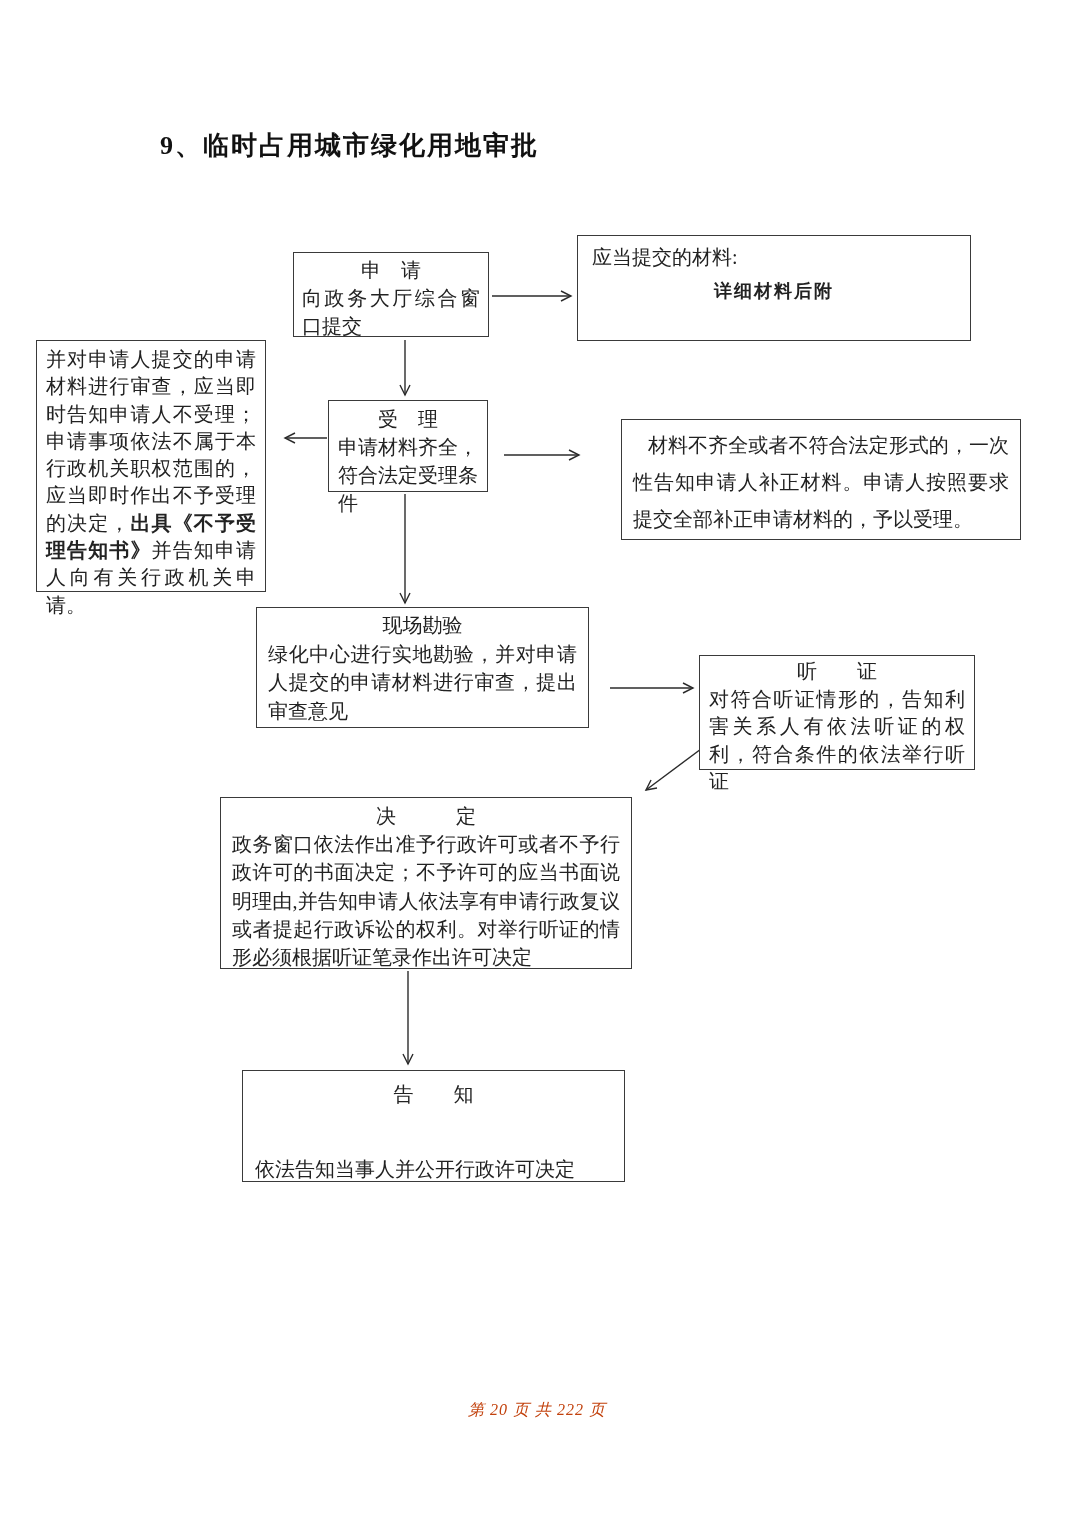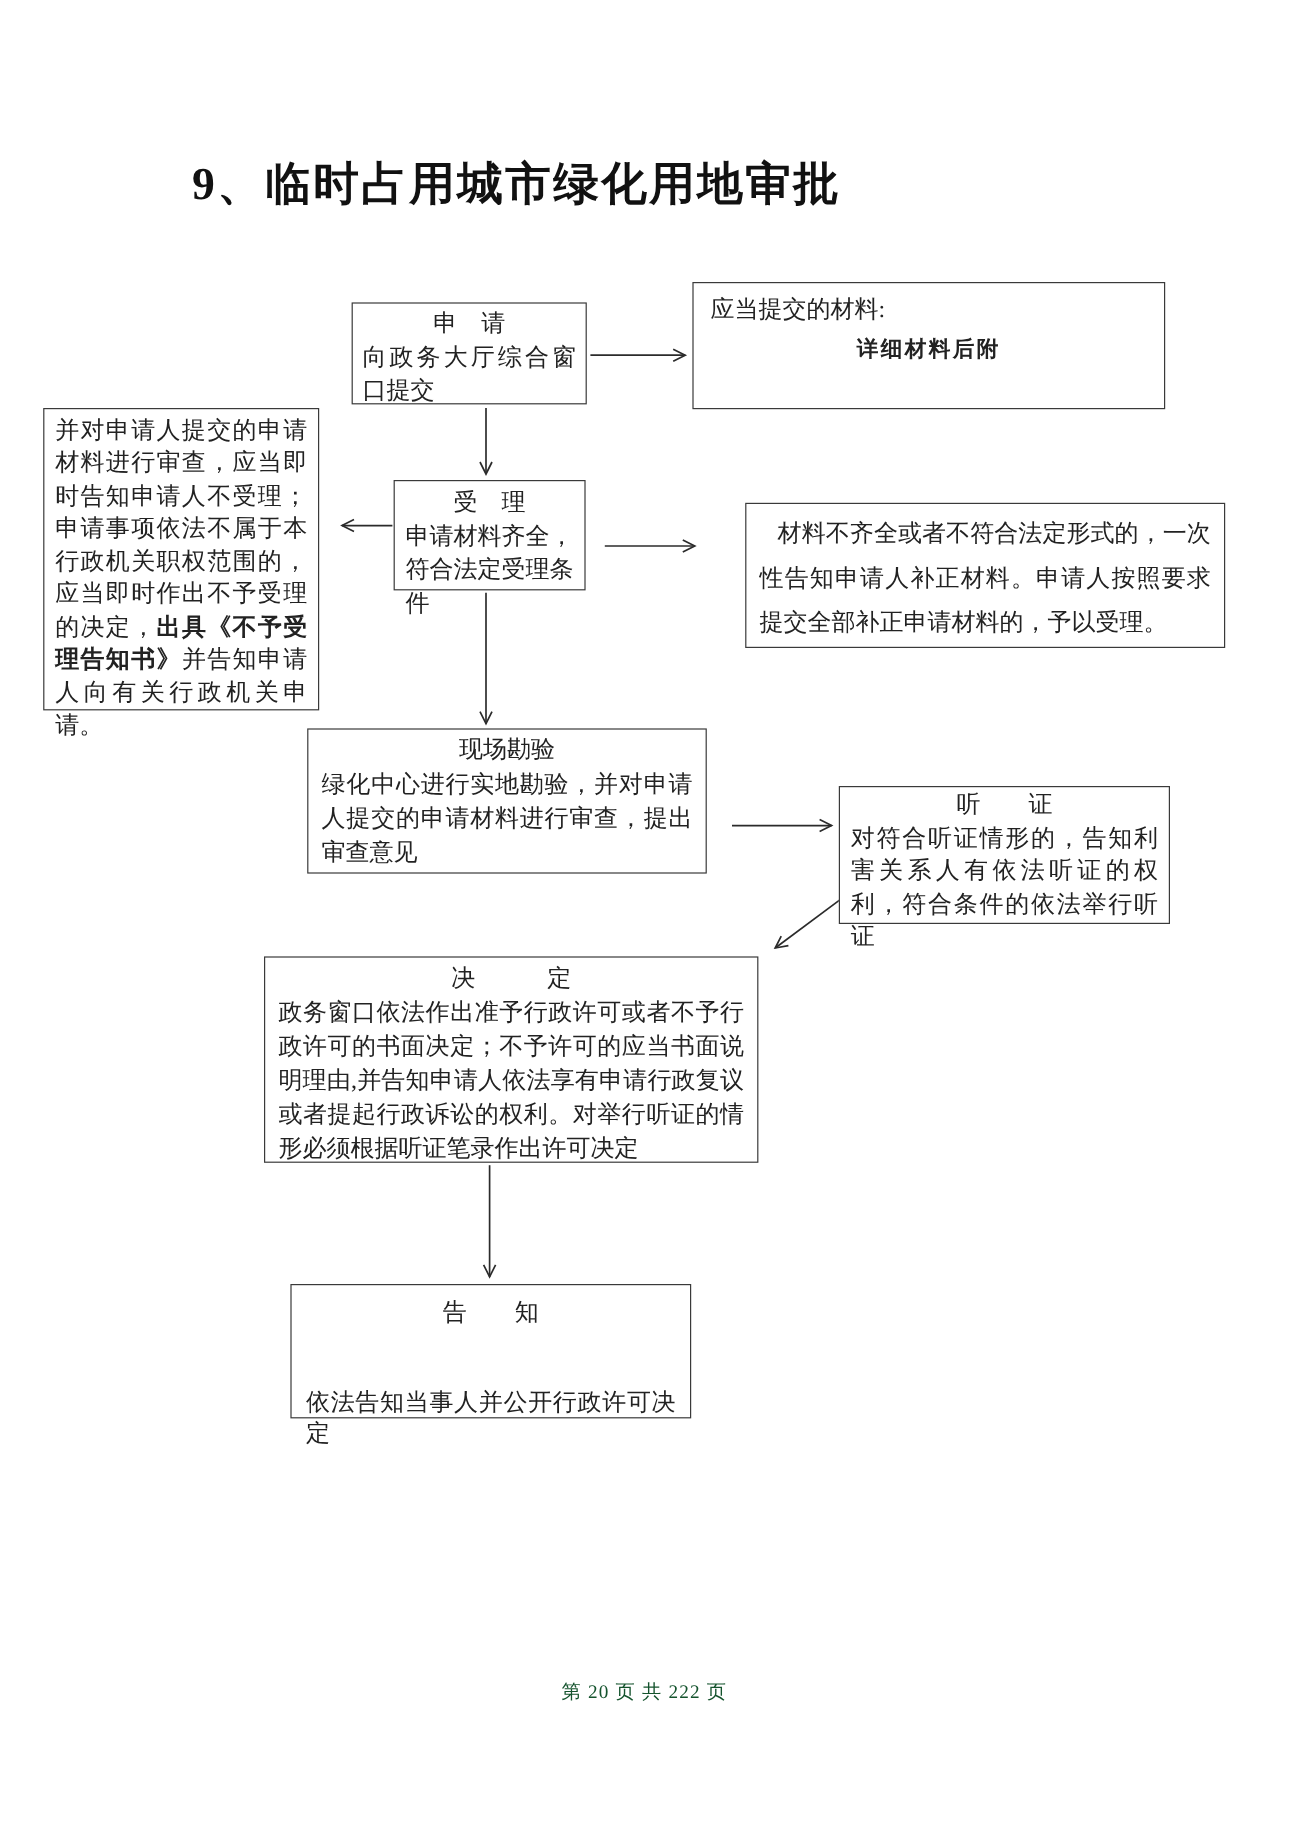--- a/index.html
+++ b/index.html
@@ -9,21 +9,21 @@
     position: relative;
     font-family: "Liberation Serif", "DejaVu Serif", serif;
     color: #1c1c1c;
     overflow: hidden;
   }
   .page { position: absolute; inset: 0; background: #ffffff; }
 
   .doc-title {
     position: absolute;
     left: 160px; top: 128px;
-    font-size: 38px;
+    font-size: 26px;
     font-weight: bold;
     letter-spacing: 2px;
     color: #111;
     white-space: nowrap;
   }
 
   .arrows {
     position: absolute; left: 0; top: 0;
     width: 1074px; height: 1520px;
     z-index: 1;
@@ -49,31 +49,32 @@
     font-weight: bold; font-size: 18px; letter-spacing: 2px;
   }
   .reject-box     { left: 36px;  top: 340px; width: 230px; height: 252px; padding: 5px 9px; line-height: 27.3px; text-align: justify; text-justify: inter-ideograph; }
   .reject-box .seg-bold { font-weight: bold; }
   .accept-box     { left: 328px; top: 400px; width: 160px; height: 92px; padding: 4px 9px; line-height: 28px; }
   .supplement-box { left: 585px; top: 419px; width: 400px; height: 121px; padding: 7px 11px; line-height: 37px; margin-left: 36px; }
   .supplement-box .bx-body { text-indent: 0.75em; }
   .survey-box     { left: 256px; top: 607px; width: 333px; height: 121px; padding: 3px 11px; line-height: 28.5px; }
   .hearing-box    { left: 699px; top: 655px; width: 276px; height: 115px; padding: 2px 9px; line-height: 27.5px; }
   .decision-box   { left: 220px; top: 797px; width: 412px; height: 172px; padding: 4px 11px; line-height: 28.2px; }
-  .notify-box     { left: 242px; top: 1070px; width: 334px; height: 112px; padding: 10px 12px; line-height: 26px; }
+  .notify-box     { left: 242px; top: 1070px; width: 383px; height: 112px; padding: 10px 12px; line-height: 26px; }
   .notify-box .bx-body { margin-top: 49px; }
 
   .page-footer {
     position: absolute;
     left: 0; top: 1400px; width: 1074px;
     text-align: center;
     font-size: 16px;
     letter-spacing: 1px;
-    color: #14532d;
+    color: #c2410c;
     font-family: "Liberation Serif", "DejaVu Serif", serif;
+    font-style: italic;
   }
 </style>
 </head>
 <body>
 
 <div class="page">
 
   <h1 class="doc-title">9、临时占用城市绿化用地审批</h1>
 
   <svg class="arrows" viewBox="0 0 1074 1520" xmlns="http://www.w3.org/2000/svg">

